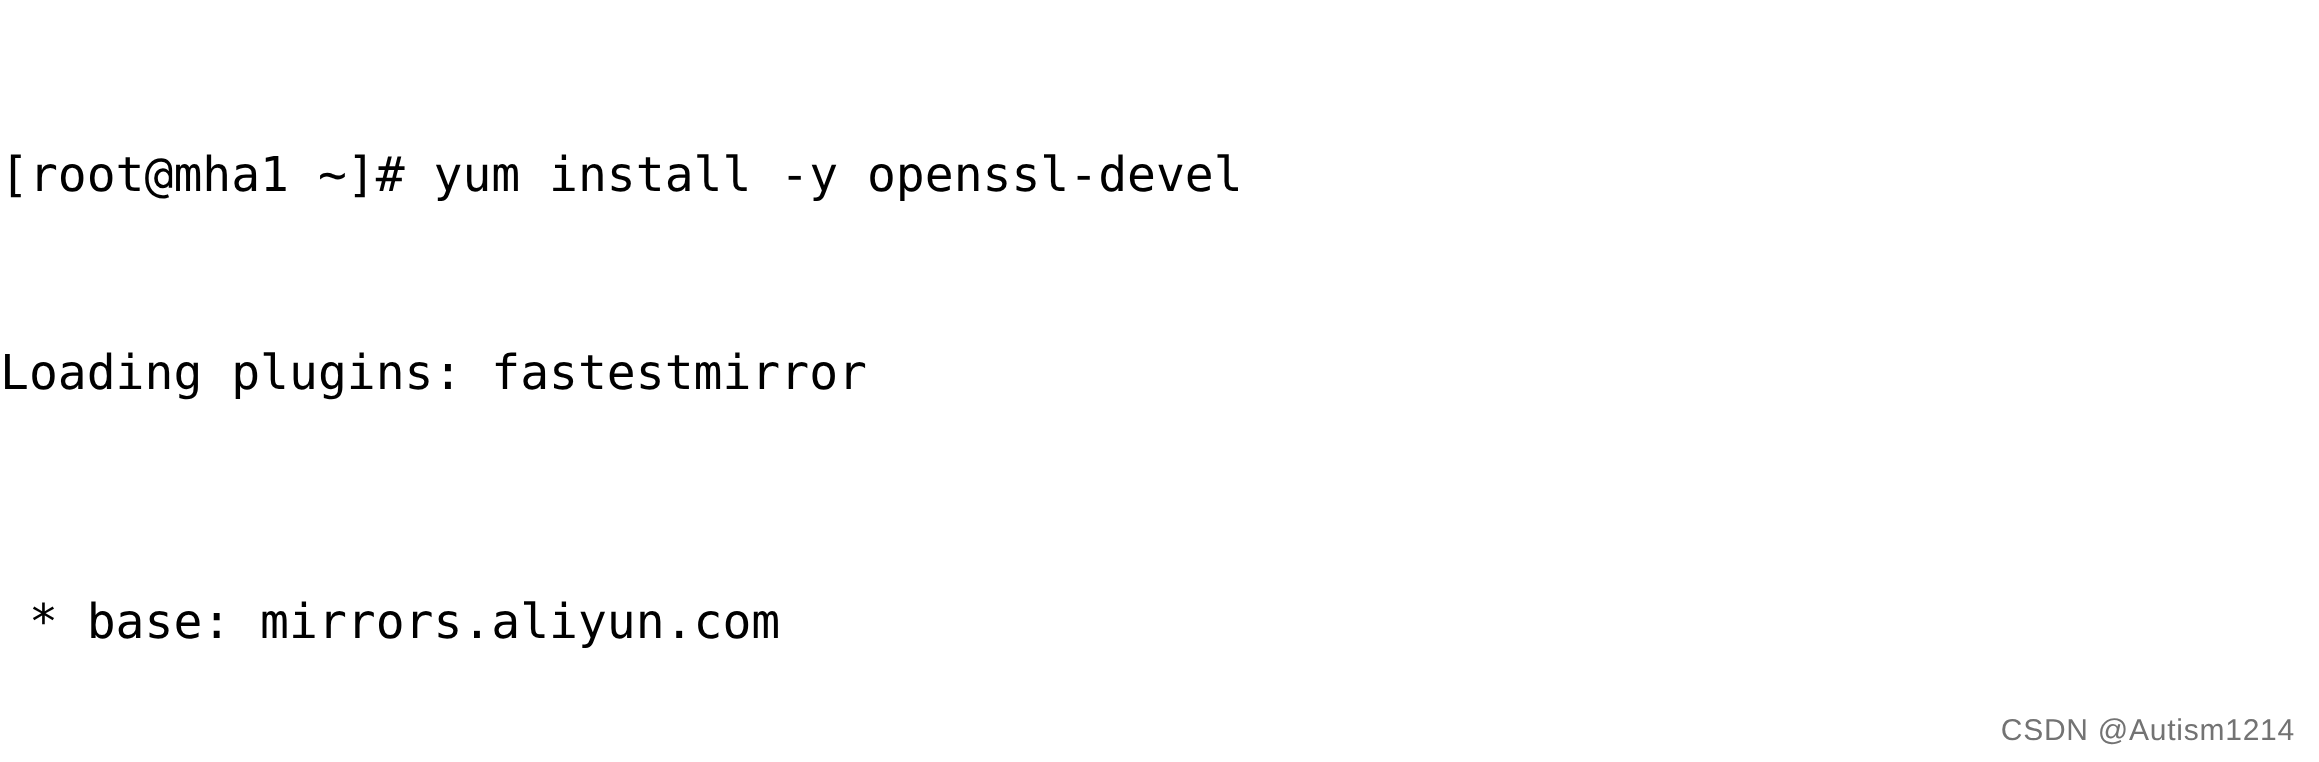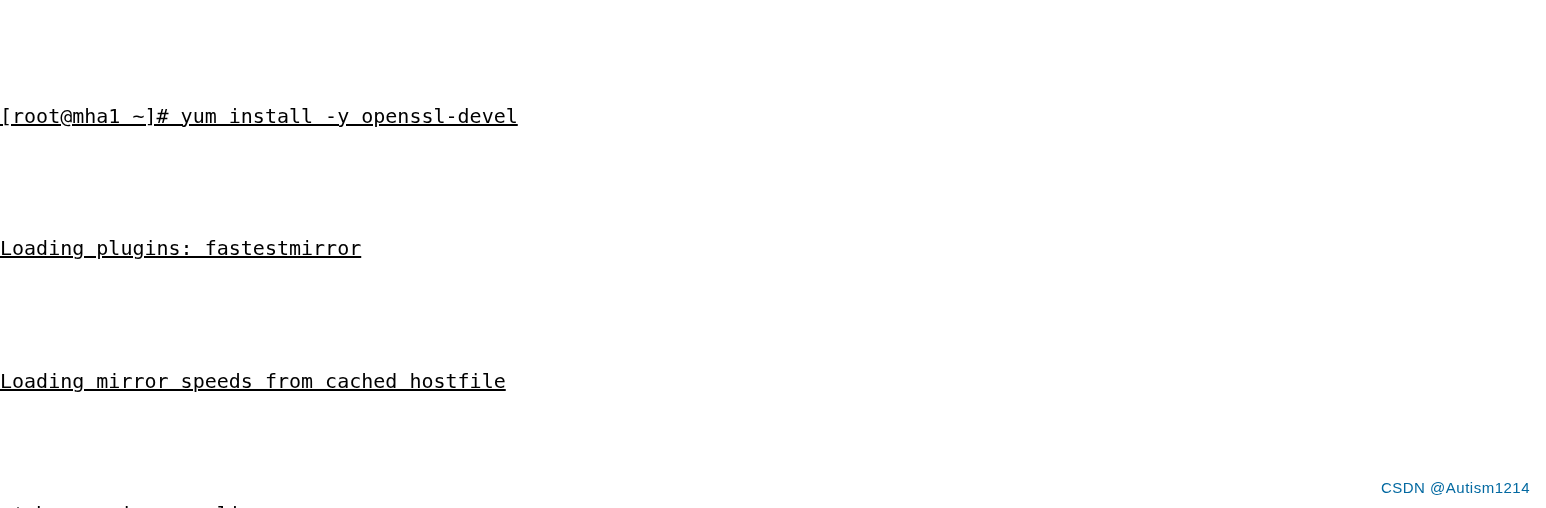--- a/index.html
+++ b/index.html
@@ -26,49 +26,47 @@
     padding: 0;
     box-sizing: border-box;
     white-space: pre;
   }
   .line {
     height: 33.2px;
     line-height: 33.2px;
     white-space: pre;
     position: relative;
     display: block;
-    font-size: 20px;
+    font-size: 32px;
     font-family: "DejaVu Sans Mono", "Liberation Mono", monospace;
-    text-decoration: underline;
   }
   .line-inner {
     display: inline;
     white-space: pre;
   }
   .watermark {
     position: absolute;
     right: 16px;
     bottom: 4px;
-    color: #0369a1;
+    color: #737373;
     font-family: "Liberation Sans", sans-serif;
-    font-size: 15px;
+    font-size: 20px;
     letter-spacing: 0.5px;
     white-space: pre;
   }
 </style>
 </head>
 <body>
 
 <div id="terminal">
 
   <div class="line"><span class="line-inner">[root@mha1 ~]# yum install -y openssl-devel</span></div>
 
   <div class="line"><span class="line-inner">Loading plugins: fastestmirror</span></div>
 
-  <div class="line"><span class="line-inner">Loading mirror speeds from cached hostfile</span></div>
 
   <div class="line"><span class="line-inner"> * base: mirrors.aliyun.com</span></div>
 
   
 
   
 
   
 
   

